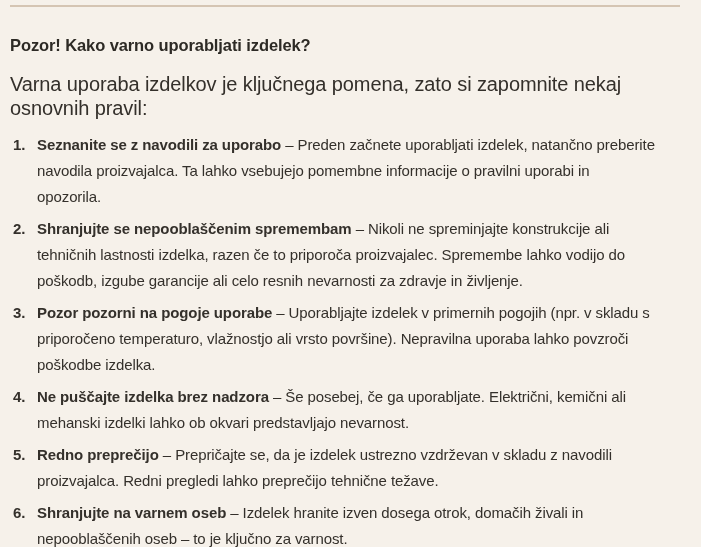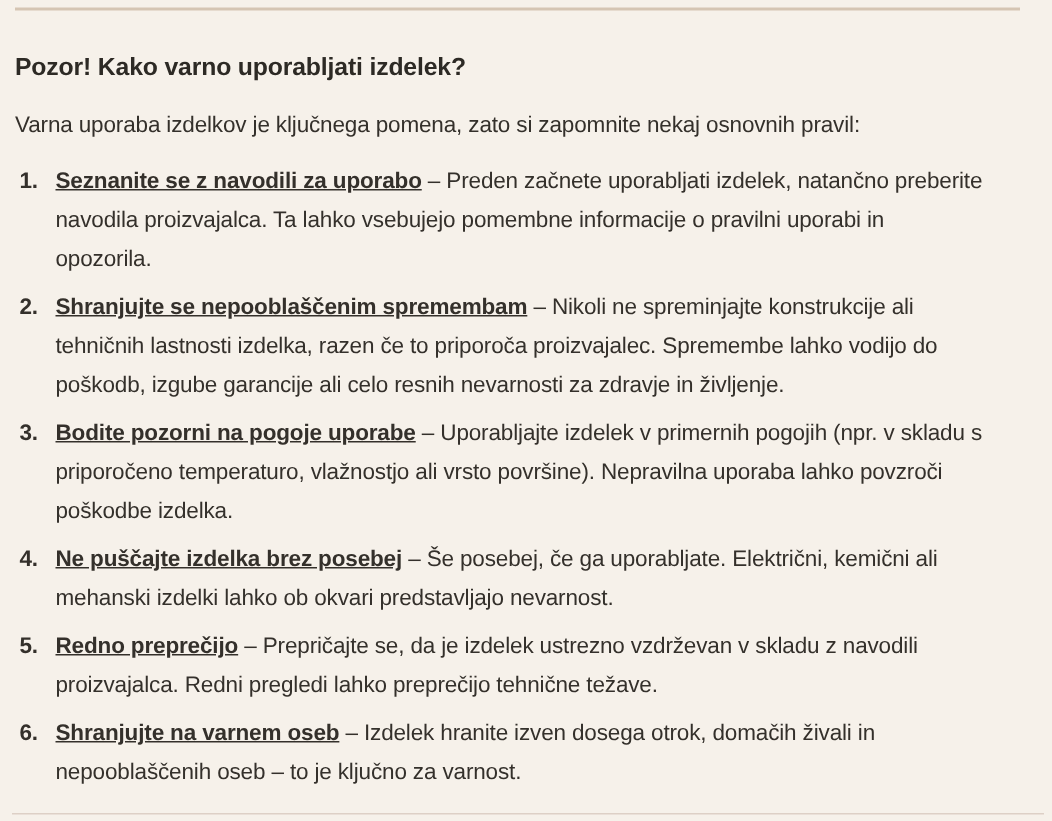--- a/index.html
+++ b/index.html
@@ -32,21 +32,21 @@
   }
   .doc-heading {
     margin: 22px 0 0 0;
     font-size: 16.5px;
     line-height: 21px;
     font-weight: bold;
     color: #2d2a25;
   }
   .intro {
     margin: 16px 0 0 0;
-    font-size: 15px;
+    font-size: 20px;
     line-height: 24px;
   }
   .rules-list {
     margin: 12px 0 0 0;
     padding: 0 22px 0 0;
     list-style: none;
   }
   .rule-item {
     display: flex;
     align-items: flex-start;
@@ -58,21 +58,20 @@
     flex: none;
     width: 27px;
     padding-left: 3px;
     font-weight: bold;
   }
   .item-content {
     flex: 1;
   }
   .item-title {
     font-weight: bold;
-    text-decoration: underline;
   }
 </style>
 </head>
 <body>
 
 <div class="rule-top"></div>
 
 <div class="doc">
 
   <h1 class="doc-heading">Pozor! Kako varno uporabljati izdelek?</h1>
@@ -93,29 +92,29 @@
       <span class="item-number">2.</span>
       <span class="item-content">
         <span class="item-title">Shranjujte se nepooblaščenim spremembam</span>
         <span>– Nikoli ne spreminjajte konstrukcije ali tehničnih lastnosti izdelka, razen če to priporoča proizvajalec. Spremembe lahko vodijo do poškodb, izgube garancije ali celo resnih nevarnosti za zdravje in življenje.</span>
       </span>
     </li>
 
     <li class="rule-item">
       <span class="item-number">3.</span>
       <span class="item-content">
-        <span class="item-title">Bodite pozorni na pogoje uporabe</span>
+        <span class="item-title">Pozor pozorni na pogoje uporabe</span>
         <span>– Uporabljajte izdelek v primernih pogojih (npr. v skladu s priporočeno temperaturo, vlažnostjo ali vrsto površine). Nepravilna uporaba lahko povzroči poškodbe izdelka.</span>
       </span>
     </li>
 
     <li class="rule-item">
       <span class="item-number">4.</span>
       <span class="item-content">
-        <span class="item-title">Ne puščajte izdelka brez posebej</span>
+        <span class="item-title">Ne puščajte izdelka brez nadzora</span>
         <span>– Še posebej, če ga uporabljate. Električni, kemični ali mehanski izdelki lahko ob okvari predstavljajo nevarnost.</span>
       </span>
     </li>
 
     <li class="rule-item">
       <span class="item-number">5.</span>
       <span class="item-content">
         <span class="item-title">Redno preprečijo</span>
         <span>– Prepričajte se, da je izdelek ustrezno vzdrževan v skladu z navodili proizvajalca. Redni pregledi lahko preprečijo tehnične težave.</span>
       </span>

